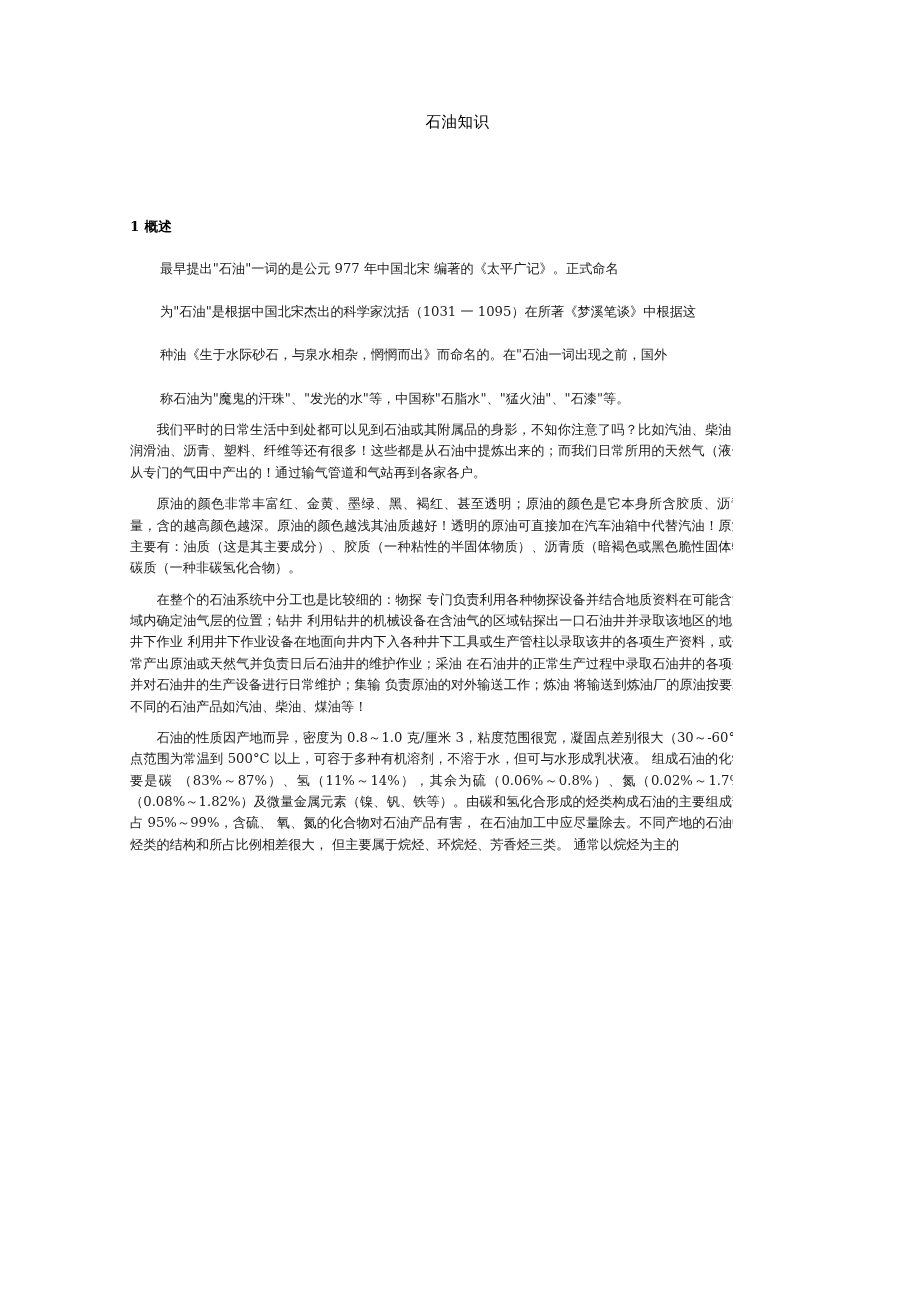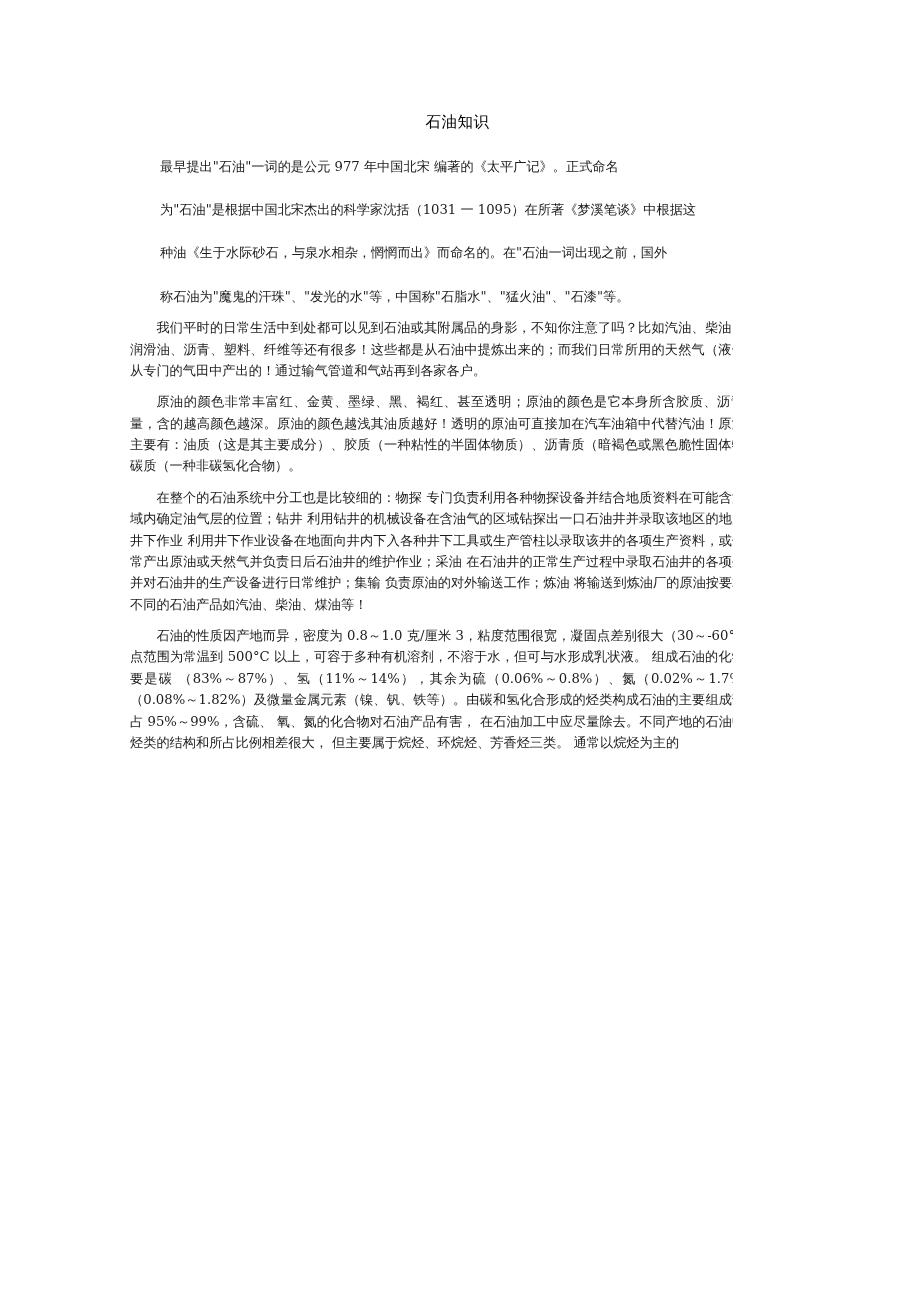--- a/index.html
+++ b/index.html
@@ -79,20 +79,21 @@
   }
 </style>
 </head>
 <body>
 
 <div class="page">
   <div class="content">
 
     <h1 class="doc-title" id="doc-title">石油知识</h1>
 
+    <h2 class="section-heading">1 概述</h2>
 
 
     <div class="quote-block">
       <div class="quote-line">最早提出"石油"一词的是公元 977 年中国北宋 编著的《太平广记》。正式命名</div>
       <div class="quote-line">为"石油"是根据中国北宋杰出的科学家沈括（1031 一 1095）在所著《梦溪笔谈》中根据这</div>
       <div class="quote-line">种油《生于水际砂石，与泉水相杂，惘惘而出》而命名的。在"石油一词出现之前，国外</div>
       <div class="quote-line">称石油为"魔鬼的汗珠"、"发光的水"等，中国称"石脂水"、"猛火油"、"石漆"等。</div>
     </div>
 
     <p class="body-para">我们平时的日常生活中到处都可以见到石油或其附属品的身影，不知你注意了吗？比如汽油、柴油、煤油、润滑油、沥青、塑料、纤维等还有很多！这些都是从石油中提炼出来的；而我们日常所用的天然气（液化气）是从专门的气田中产出的！通过输气管道和气站再到各家各户。</p>

